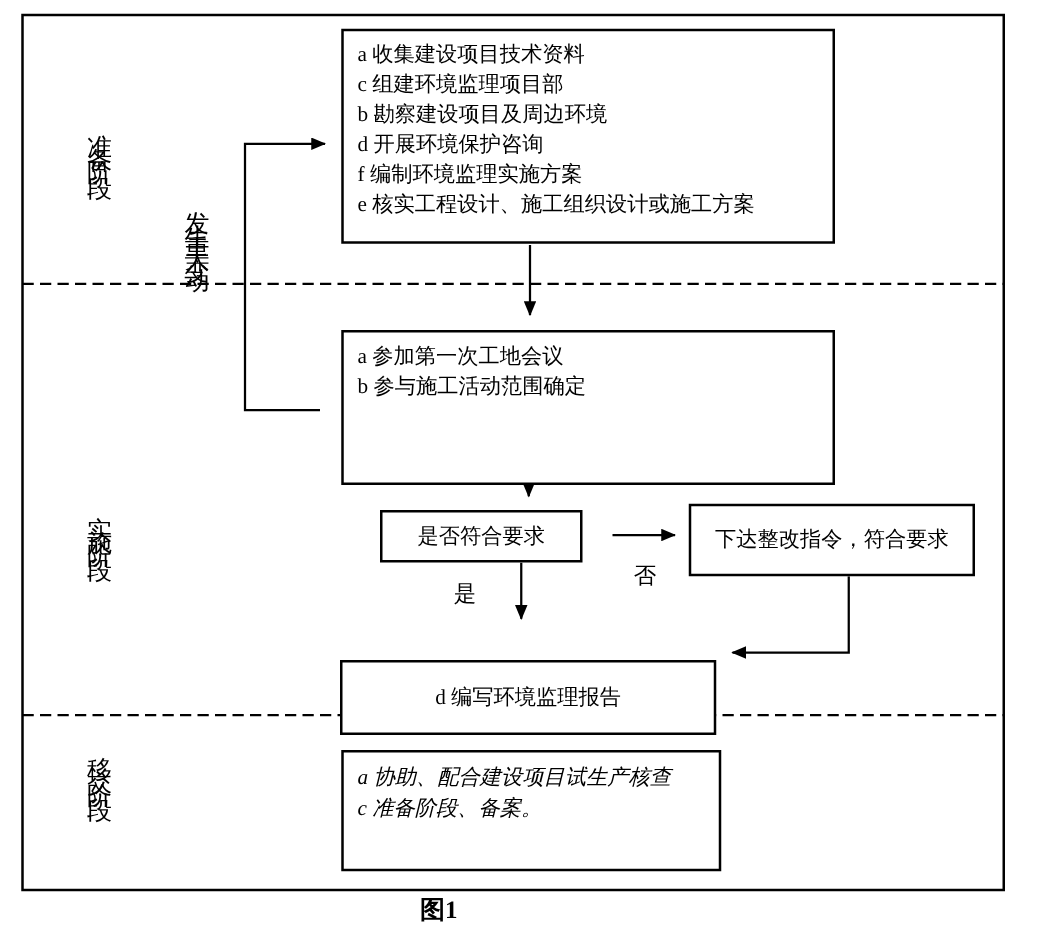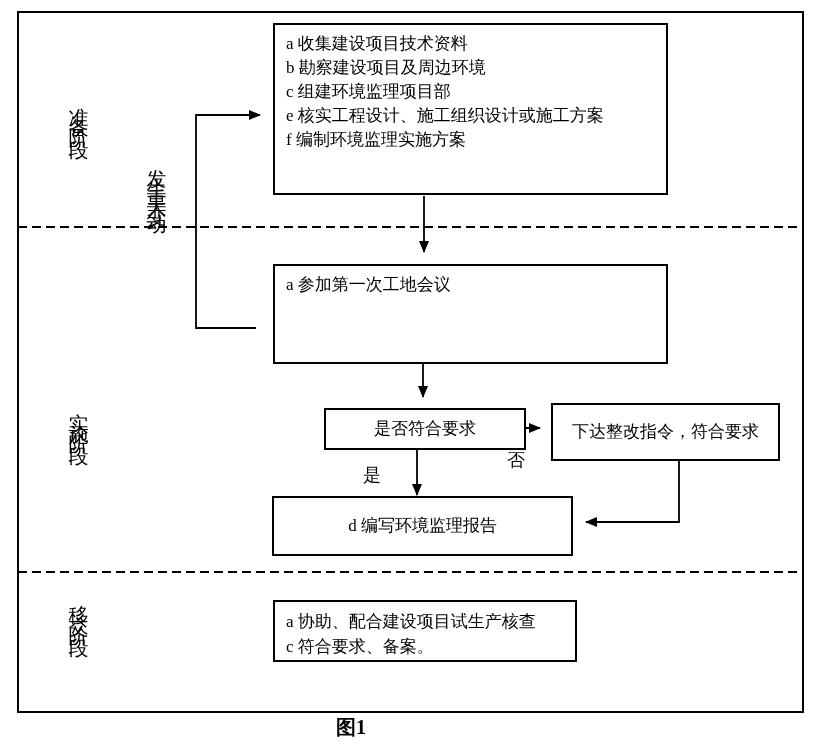--- a/index.html
+++ b/index.html
@@ -104,47 +104,49 @@
   </svg>
 
   <div class="vlabel" style="left:68px; top:91px;">准备阶段</div>
   <div class="vlabel" style="left:68px; top:397px;">实施阶段</div>
   <div class="vlabel" style="left:68px; top:589px;">移交阶段</div>
 
   <div class="vlabel" style="left:146px; top:154px; letter-spacing:9px; line-height:21px;">发生重大变动</div>
 
   <div class="flowbox listbox" style="left:273px; top:23px; width:395px; height:172px;">
     <div class="line">a 收集建设项目技术资料</div>
+    <div class="line">c 组建环境监理项目部</div>
     <div class="line">b 勘察建设项目及周边环境</div>
-    <div class="line">c 组建环境监理项目部</div>
+    <div class="line">d 开展环境保护咨询</div>
+    <div class="line">f 编制环境监理实施方案</div>
     <div class="line">e 核实工程设计、施工组织设计或施工方案</div>
-    <div class="line">f 编制环境监理实施方案</div>
   </div>
 
-  <div class="flowbox listbox" style="left:273px; top:264px; width:395px; height:100px;">
+  <div class="flowbox listbox" style="left:273px; top:264px; width:395px; height:124px;">
     <div class="line">a 参加第一次工地会议</div>
+    <div class="line">b 参与施工活动范围确定</div>
   </div>
 
-  <div class="flowbox centerbox" style="left:324px; top:408px; width:202px; height:42px;text-align:center;">
+  <div class="flowbox centerbox" style="left:304px; top:408px; width:162px; height:42px;text-align:center;">
     <div class="line">是否符合要求</div>
   </div>
 
   <div class="flowbox centerbox" style="left:551px; top:403px; width:229px; height:58px;justify-content:center;">
     <div class="line">下达整改指令，符合要求</div>
   </div>
 
   <div class="branch-label" style="left:363px; top:463px;">是</div>
   <div class="branch-label" style="left:507px; top:448px;">否</div>
 
-  <div class="flowbox centerbox" style="left:272px; top:496px; width:301px; height:60px;">
+  <div class="flowbox centerbox" style="left:272px; top:528px; width:301px; height:60px;">
     <div class="line">d  编写环境监理报告</div>
   </div>
 
-  <div class="flowbox listbox" style="left:273px; top:600px; width:304px; height:62px; line-height:25px;">
+  <div class="flowbox listbox" style="left:273px; top:600px; width:304px; height:97px; line-height:25px;font-style:italic;">
     <div class="line" style="line-height:25px">a 协助、配合建设项目试生产核查</div>
-    <div class="line" style="line-height:25px">c 符合要求、备案。</div>
+    <div class="line" style="line-height:25px">c 准备阶段、备案。</div>
   </div>
 
   <div class="caption">
     <span>图1</span>
   </div>
 
 </div>
 
 </body></html>

